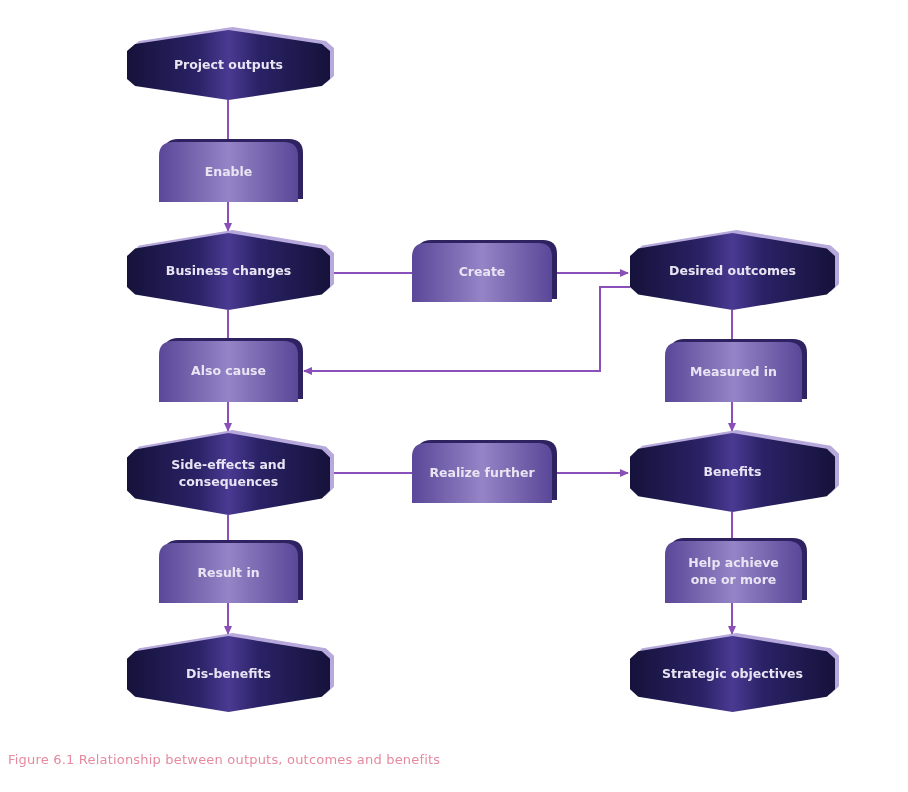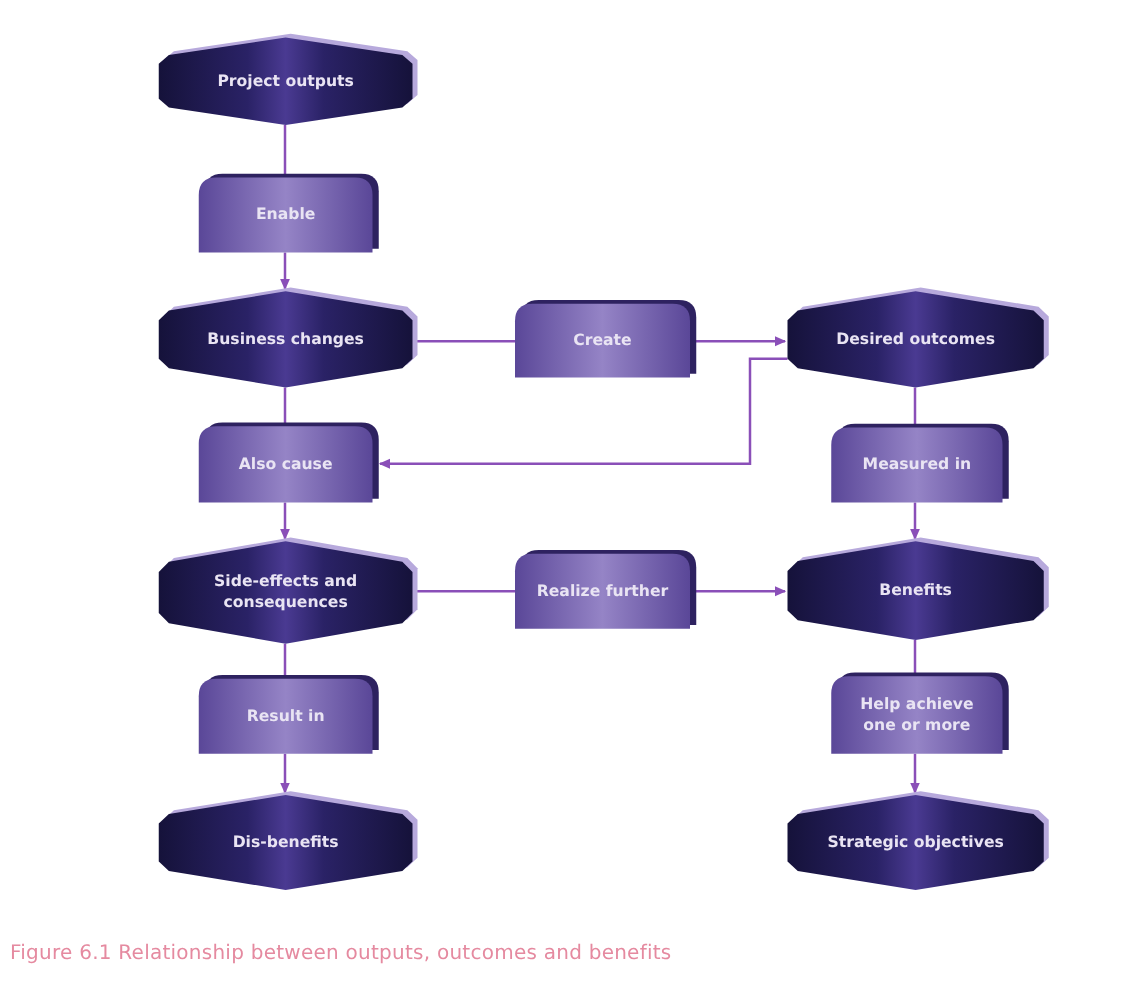--- a/index.html
+++ b/index.html
@@ -6,21 +6,21 @@
   body { width: 908px; height: 792px; position: relative; overflow: hidden;
          font-family: "DejaVu Sans", sans-serif; }
   #diagram { position: absolute; left: 0; top: 0; width: 908px; height: 792px; }
   .node-label {
     fill: #e9e4f3; font-family: "DejaVu Sans", sans-serif; font-size: 12.5px;
     font-weight: bold; text-anchor: middle; dominant-baseline: middle;
   }
   .conn { stroke: #8a4fb8; stroke-width: 2; fill: none; }
   #caption {
     position: absolute; left: 8px; top: 752px;
-    font-family: "DejaVu Sans", sans-serif; font-size: 16px; color: #e58aa0;
+    font-family: "DejaVu Sans", sans-serif; font-size: 13px; color: #e58aa0;
     letter-spacing: 0.2px;
   }
 </style>
 </head>
 <body>
 
 <svg id="diagram" viewBox="0 0 908 792" xmlns="http://www.w3.org/2000/svg">
   <defs>
     <linearGradient id="hexGrad" x1="0" y1="0" x2="1" y2="0">
       <stop offset="0" stop-color="#15123a"></stop>

